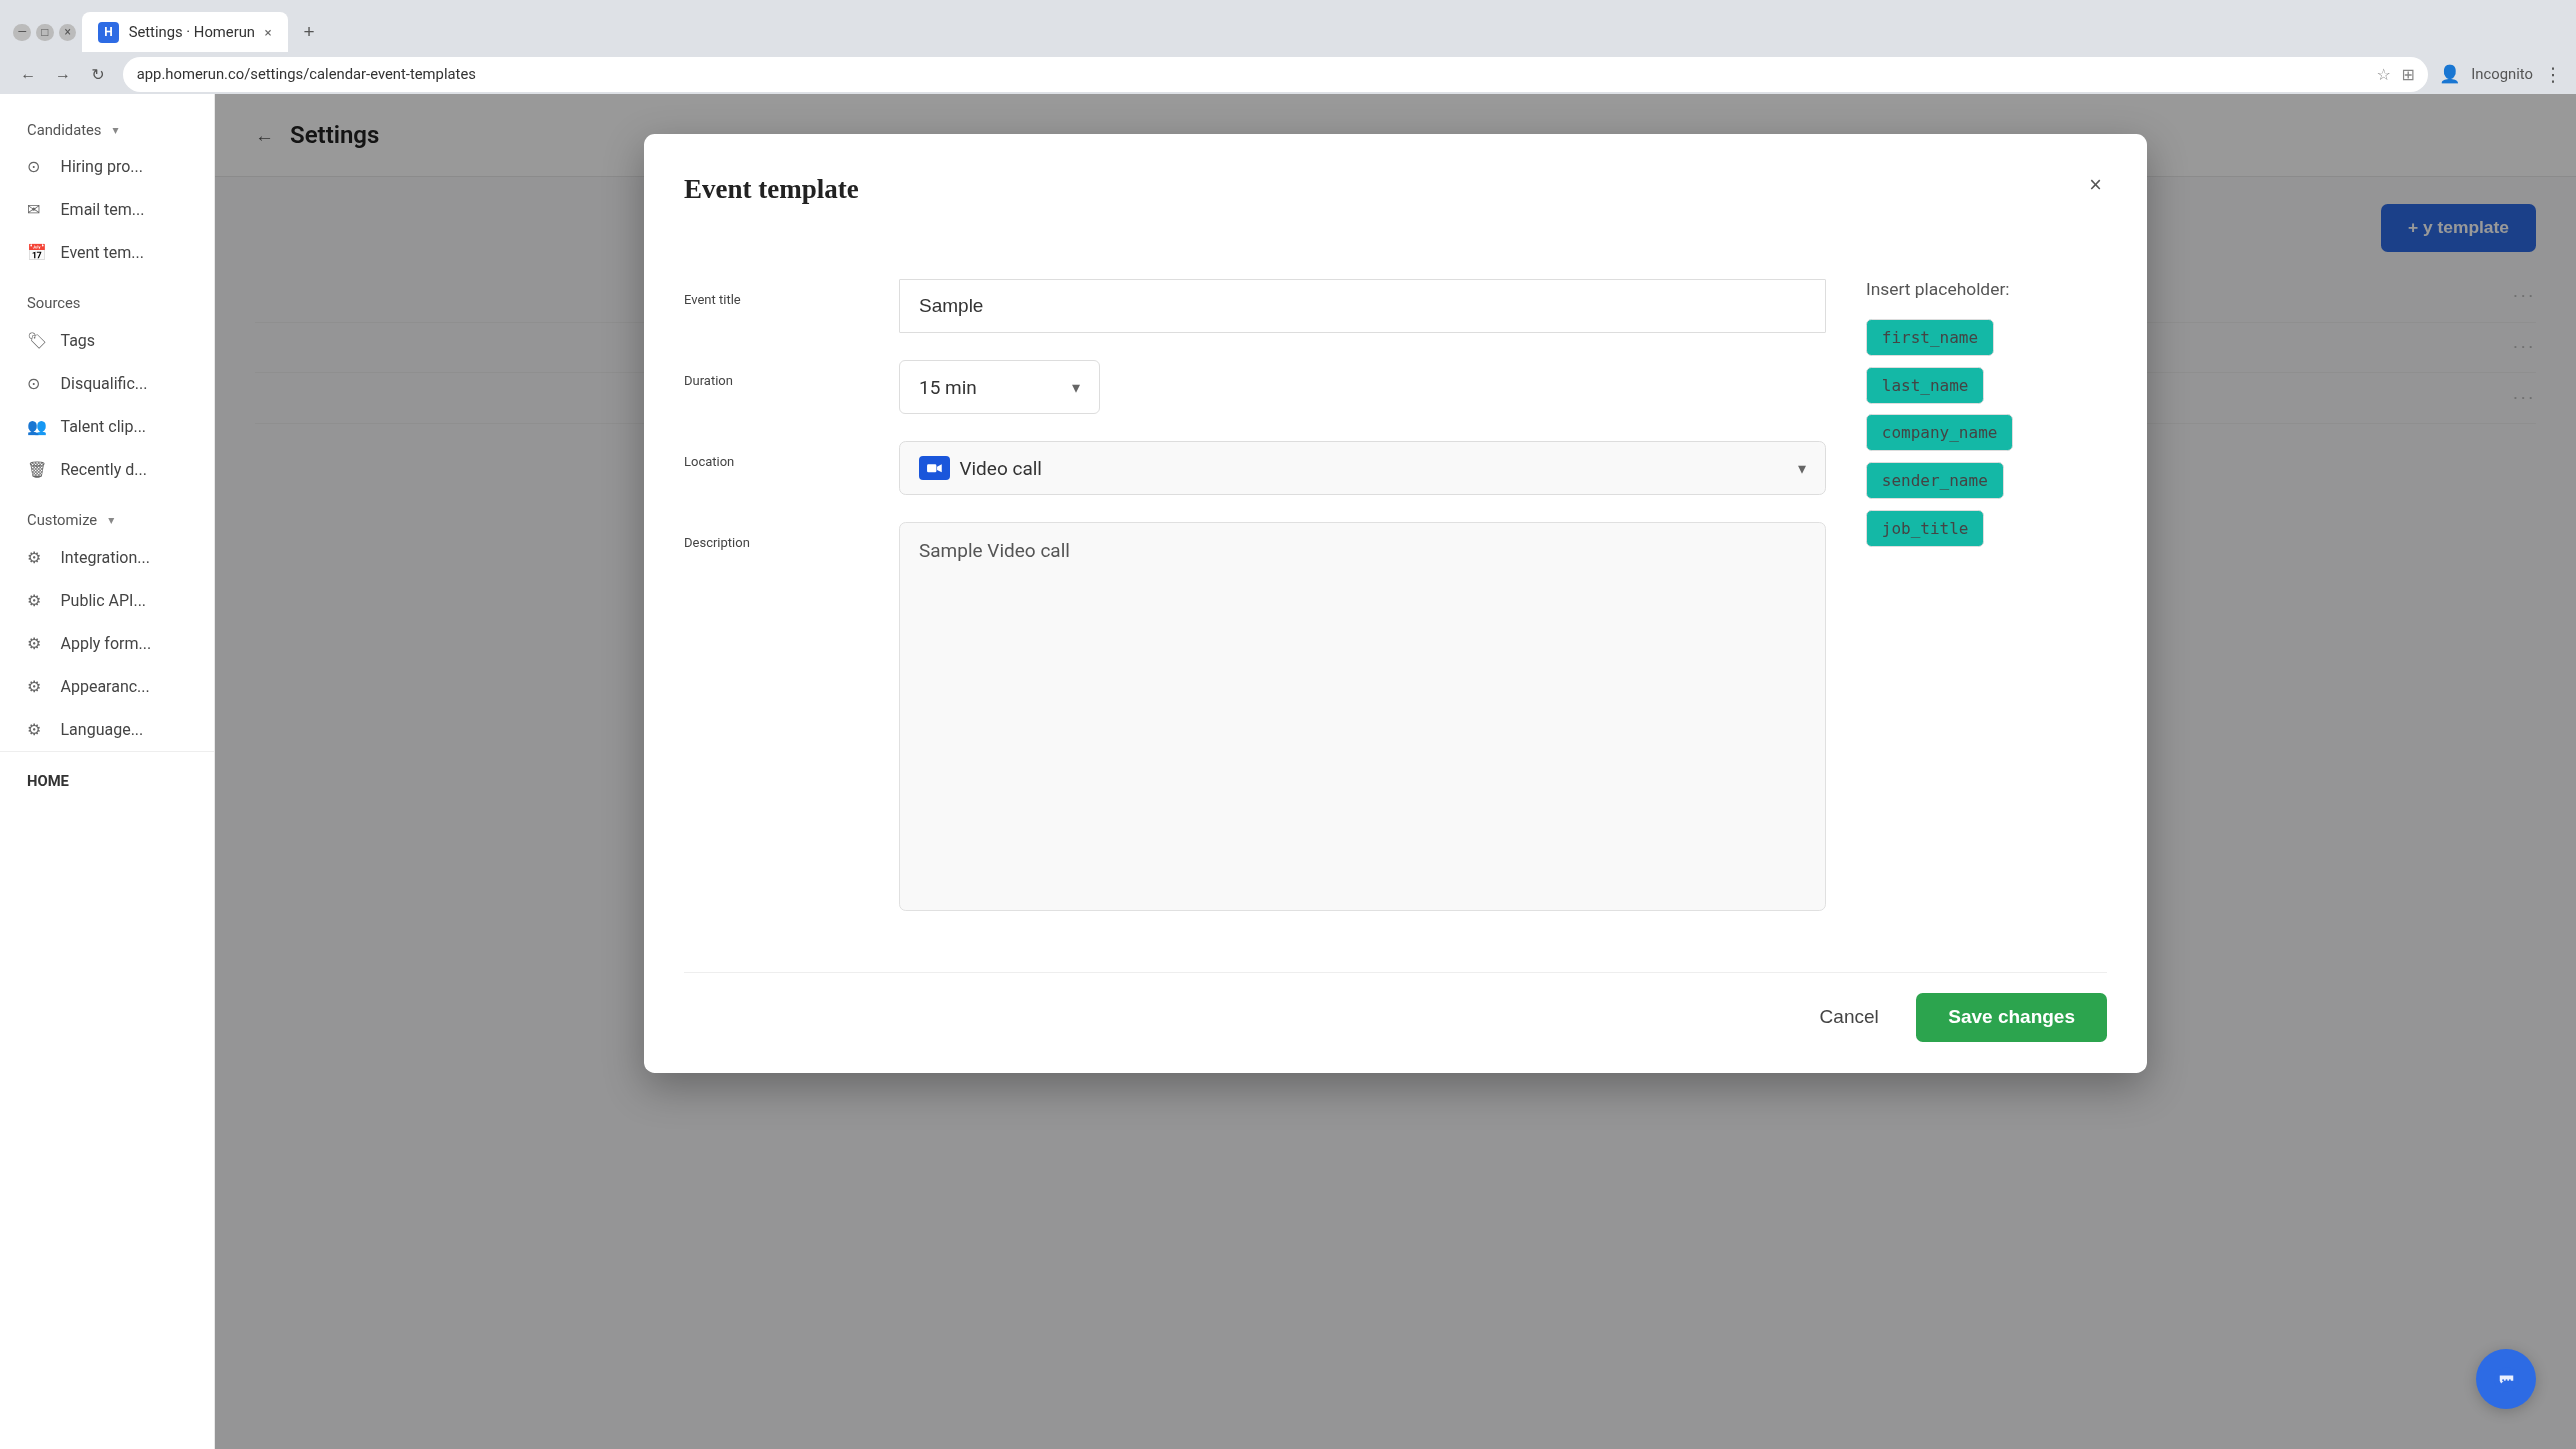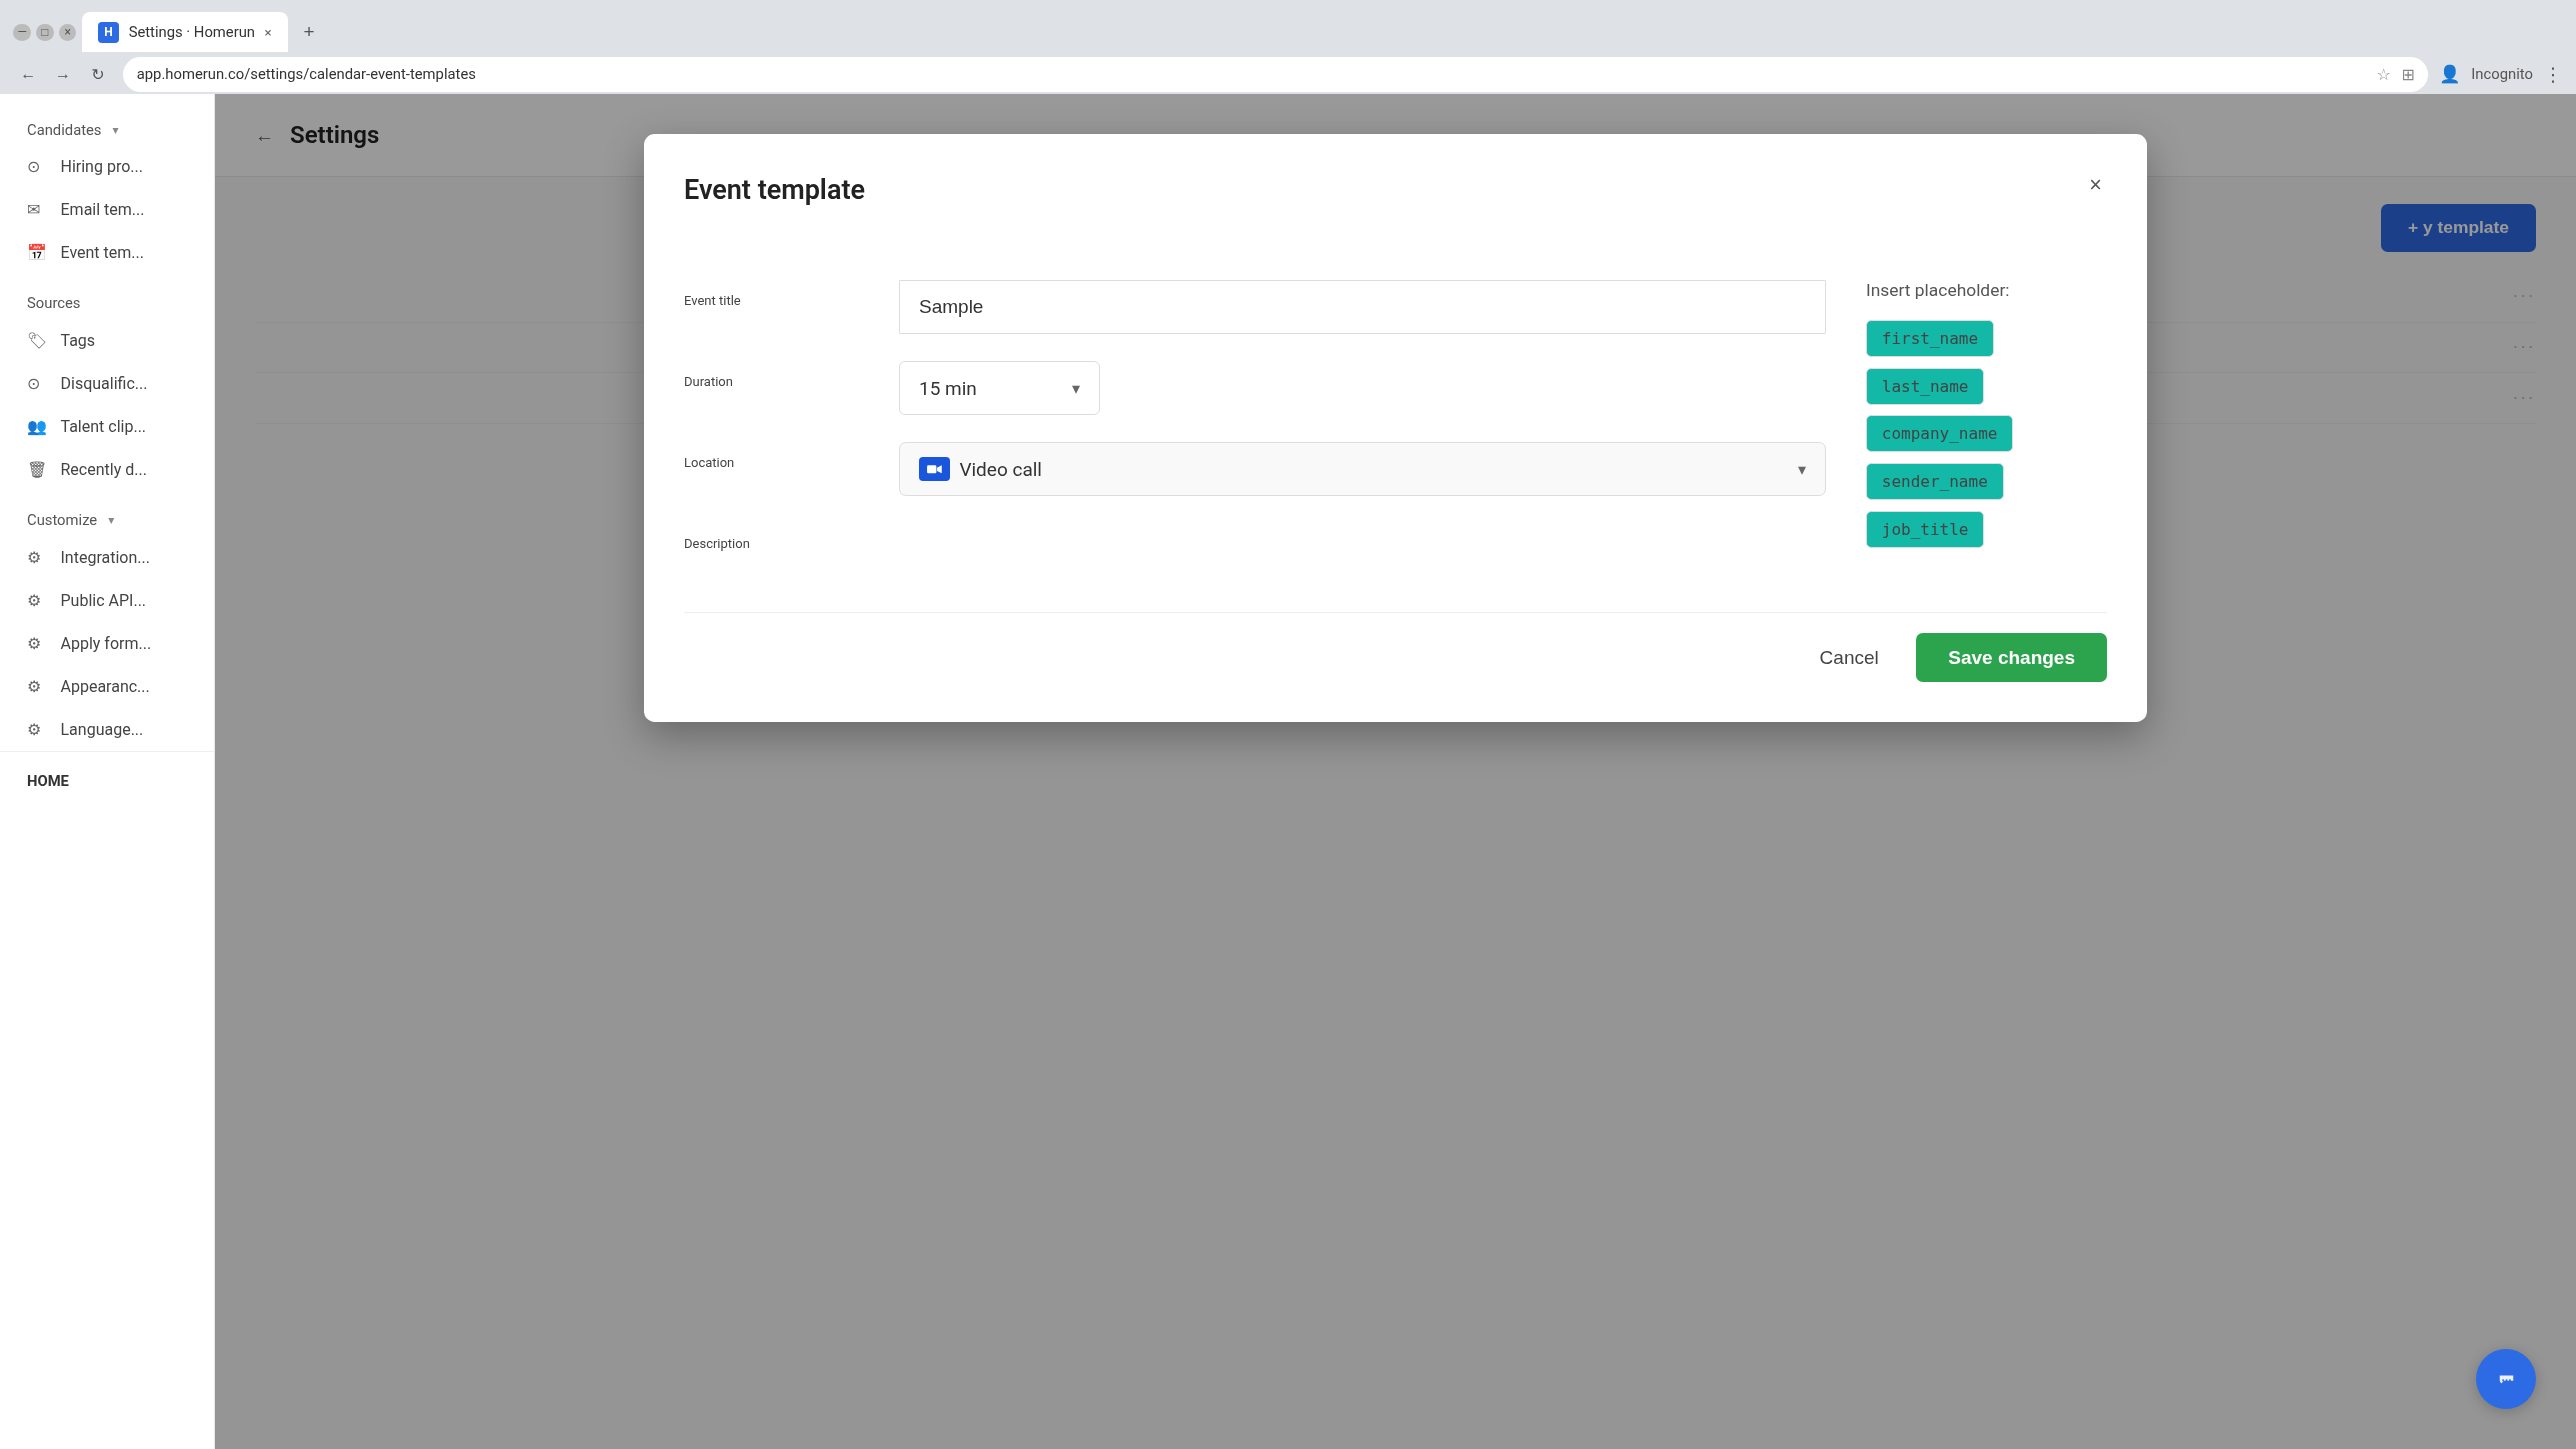--- a/index.html
+++ b/index.html
@@ -256,20 +256,21 @@
       padding: 40px;
       position: relative;
       box-shadow: 0 13.4px 40px rgba(0,0,0,0.3);
     }
 
     .modal-title {
       font-size: 27px;
       font-weight: 600;
       color: #222;
       margin-bottom: 40px;
+      font-family: Liberation Serif, serif;
     }
 
     .modal-close {
       position: absolute;
       top: 34px;
       right: 34px;
       width: 35px;
       height: 35px;
       border-radius: 50%;
       background: transparent;
@@ -654,20 +655,21 @@
                     <path d="M15 5.5L22 2V14L15 10.5V5.5Z" fill="white"></path>
                   </svg>
                 </div>
                 <span>Video call</span>
                 <span class="select-chevron" style="margin-left:auto;">▾</span>
               </div>
             </div>
 
             <div class="form-row" style="align-items:flex-start;">
               <label class="form-label">Description</label>
+              <textarea class="form-textarea" style="">Sample Video call</textarea>
             </div>
 
           </div>
 
           <div class="placeholder-section">
             <div class="placeholder-title">Insert placeholder:</div>
             <div class="placeholder-chips">
                 <span class="placeholder-chip">first_name</span>
                 <span class="placeholder-chip">last_name</span>
                 <span class="placeholder-chip">company_name</span>

